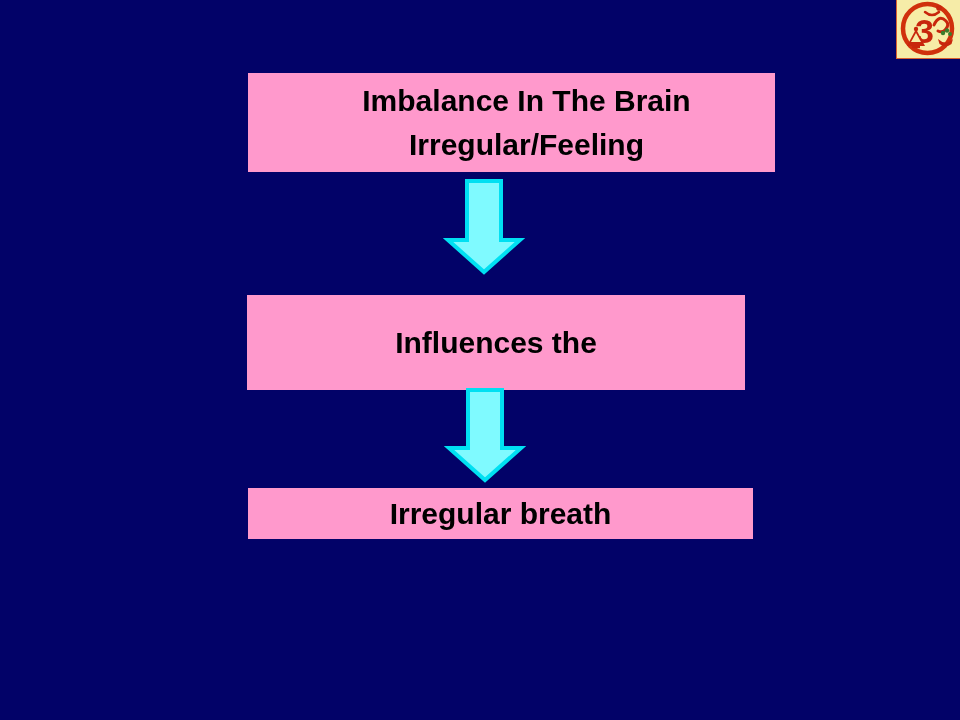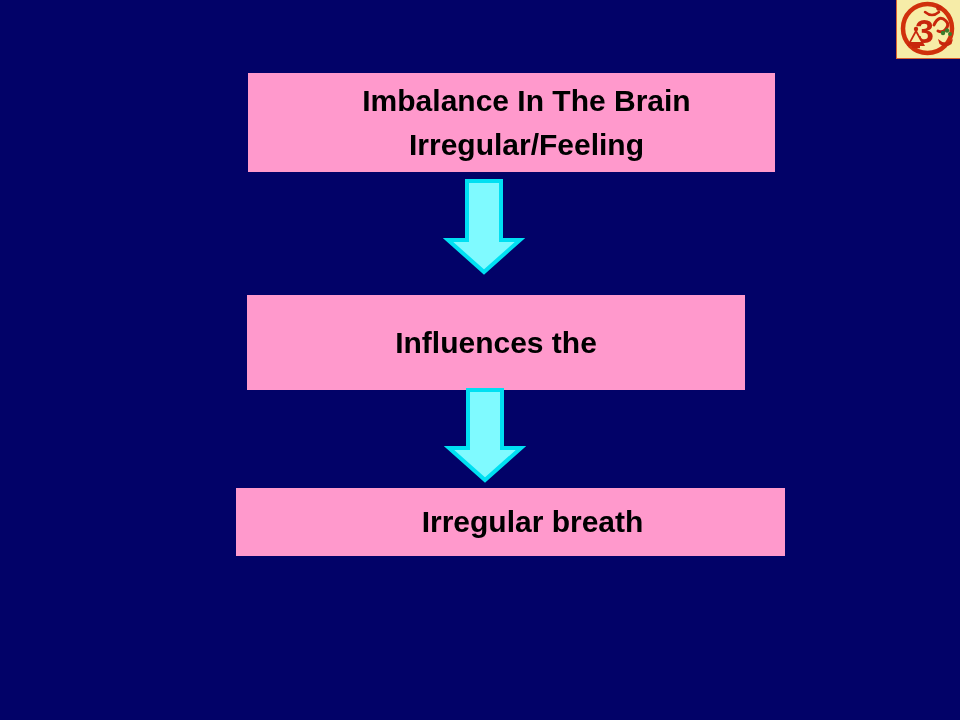--- a/index.html
+++ b/index.html
@@ -21,21 +21,21 @@
     flex-direction:column;
     justify-content:center;
     align-items:center;
     text-align:center;
     font-weight:bold;
     font-size:30px;
     line-height:44px;
   }
   .box-1{left:248px;top:73px;width:497px;height:99px;padding-left:30px;}
   .box-2{left:247px;top:283px;width:498px;height:95px;margin-top:12px;}
-  .box-3{left:236px;top:488px;width:505px;height:68px;padding-left:44px;}
+  .box-3{left:248px;top:488px;width:505px;height:51px;}
   .arrow{
     position:absolute;
   }
   .arrow-1{left:440px;top:177px;}
   .arrow-2{left:441px;top:386px;}
   .logo{
     position:absolute;
     top:0;right:0;
     width:63px;height:58px;
     background:#F6ECA8;

